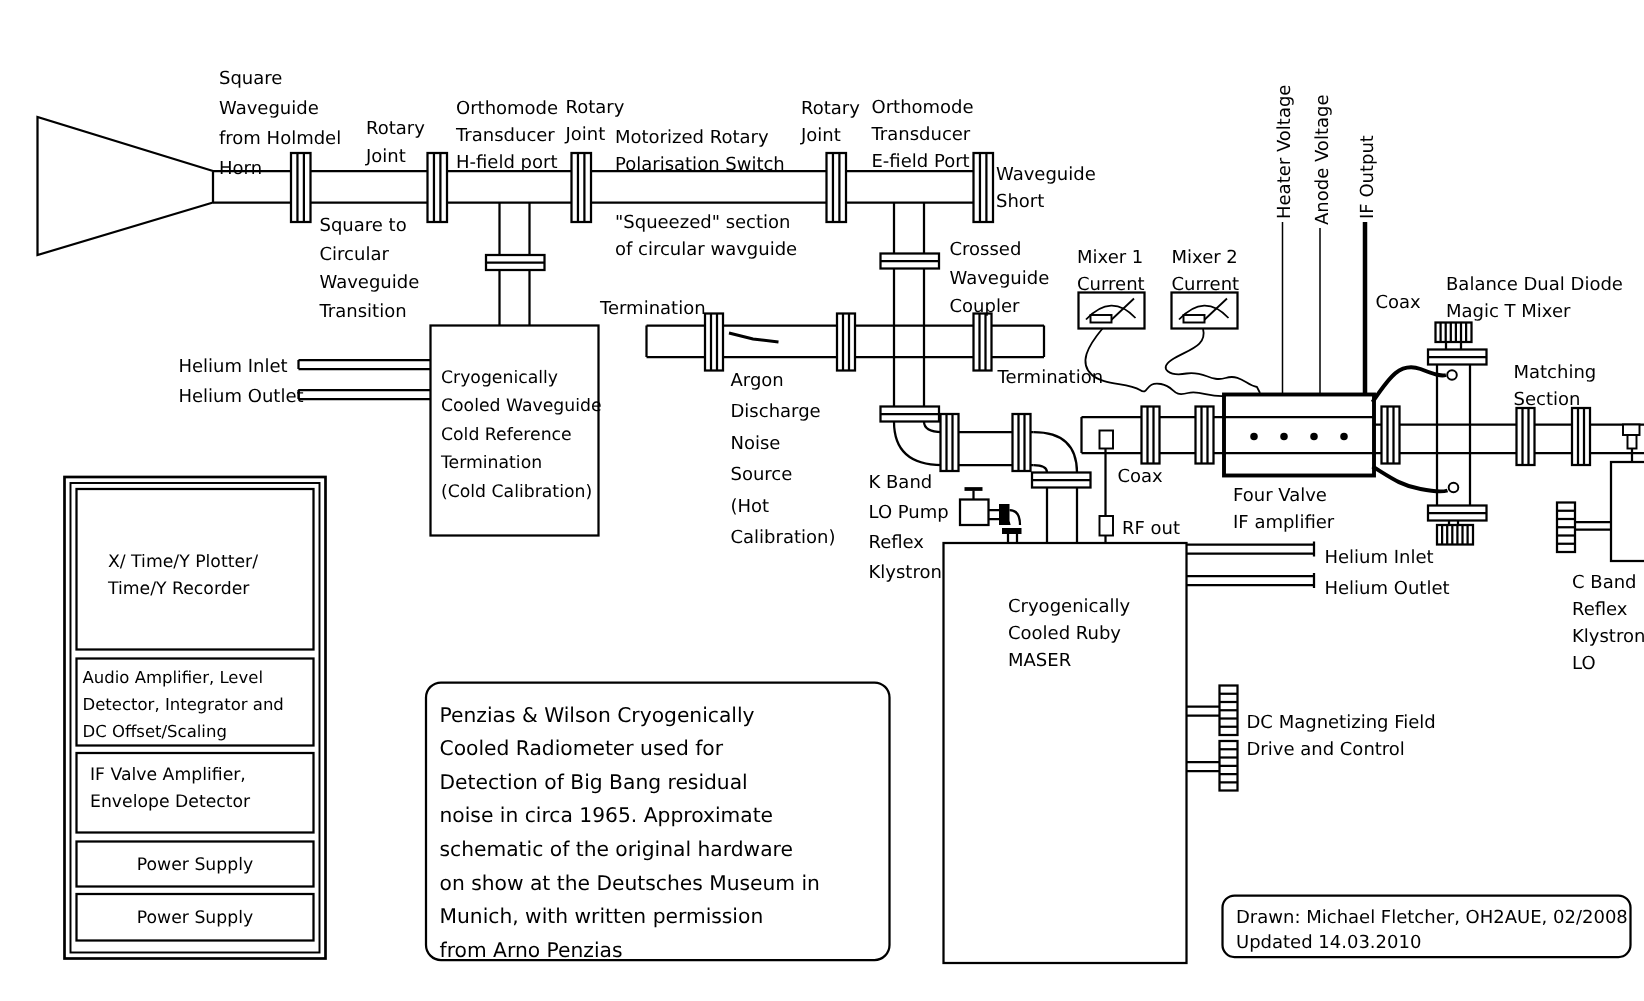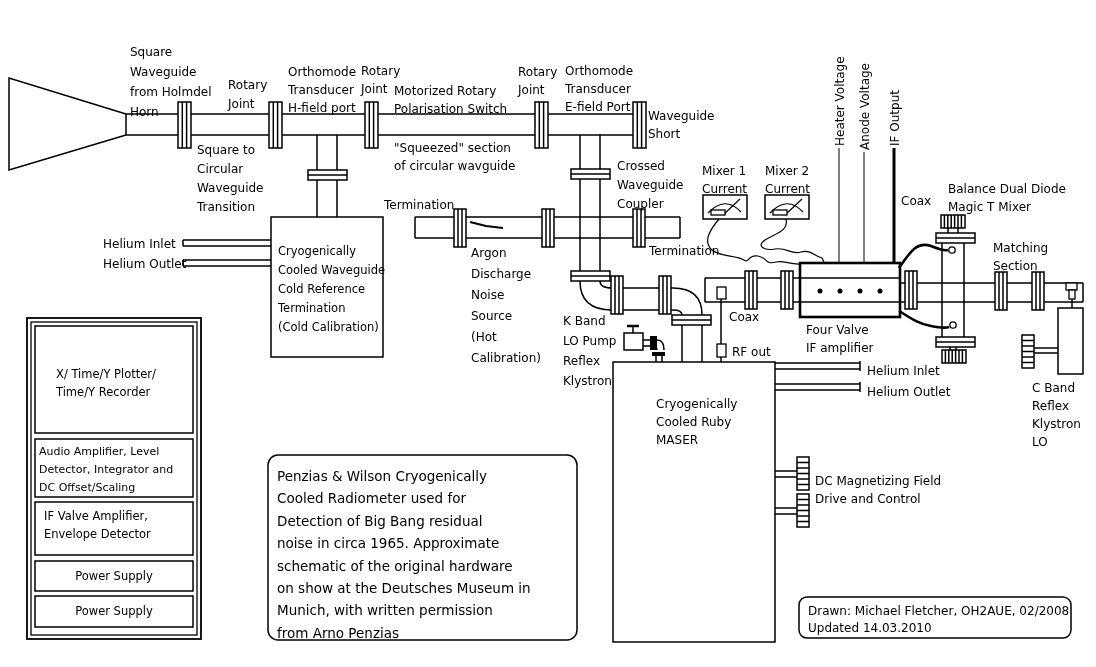--- a/index.html
+++ b/index.html
@@ -1,16 +1,16 @@
 <!DOCTYPE html>
 <html><head>
 <meta charset="utf-8">
 <style>
   html,body{margin:0;padding:0;background:#ffffff;}
-  .stage{width:904px;height:667px;position:relative;background:#fff;}
+  .stage{width:904px;height:667px;position:relative;background:#fff;margin-left:16px;}
   svg{display:block;}
   .wg{fill:none;stroke:#000;stroke-width:1.5;}
   .wgf{fill:#fff;stroke:#000;stroke-width:1.5;}
   .thin{fill:none;stroke:#000;stroke-width:1;}
   .thick{fill:none;stroke:#000;stroke-width:3;}
   .cable{fill:none;stroke:#000;stroke-width:2.6;}
   .wire{fill:none;stroke:#000;stroke-width:1.2;}
   .blk{fill:#000;stroke:none;}
   .dot{fill:#000;stroke:none;}
   .conn{fill:#fff;stroke:#000;stroke-width:1.3;}

